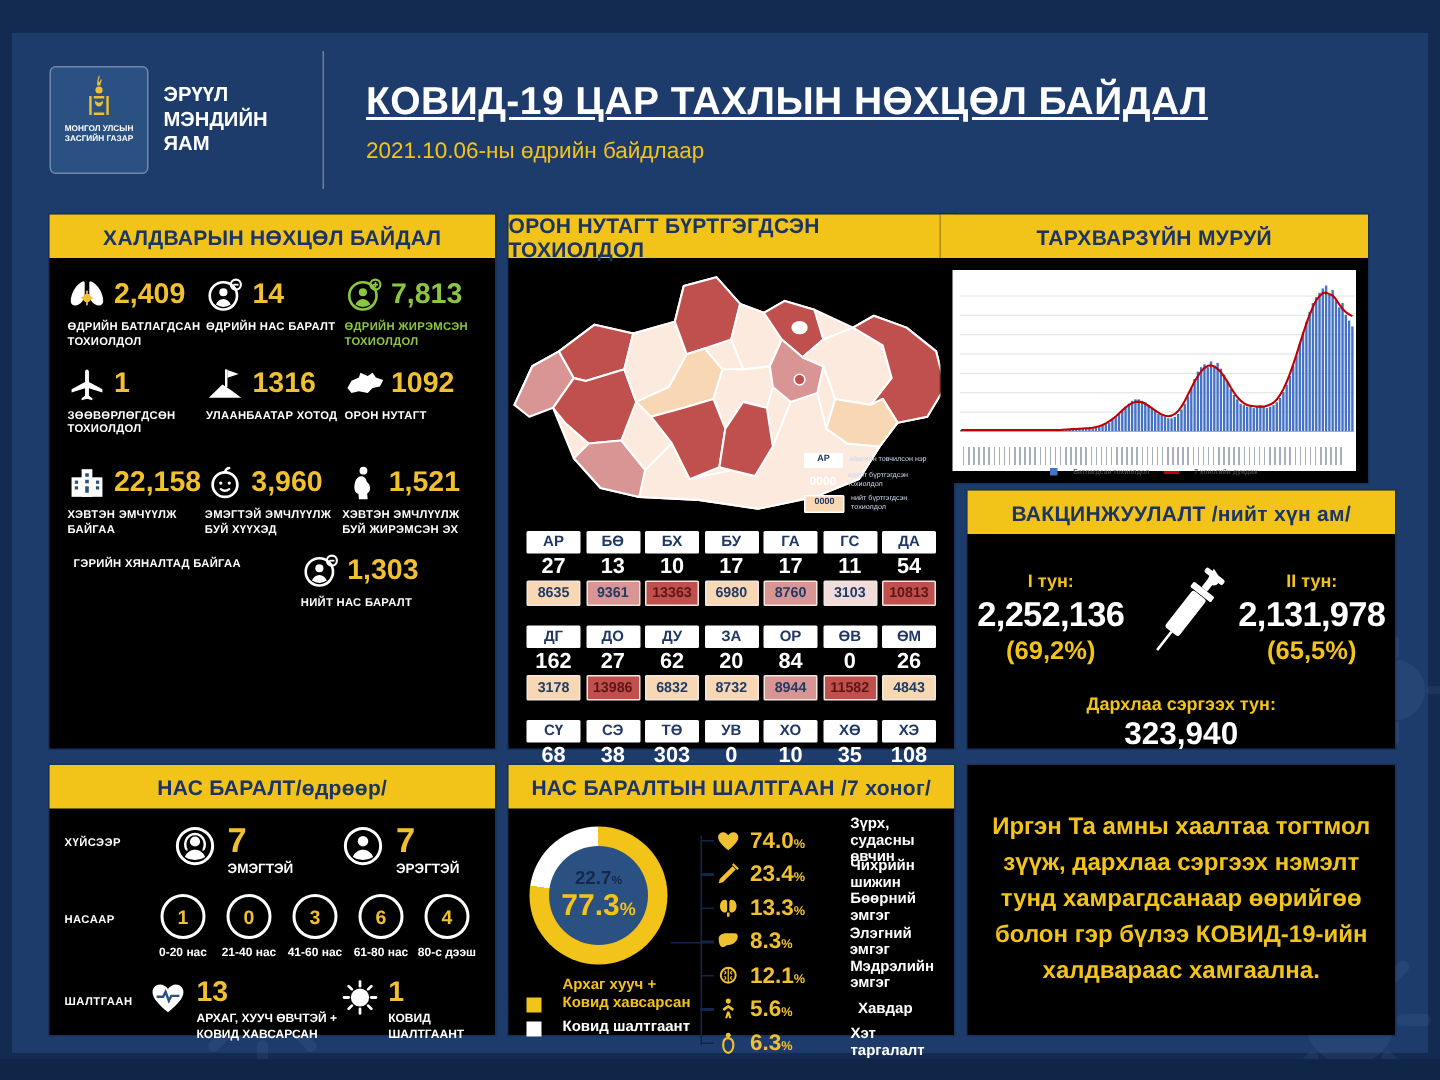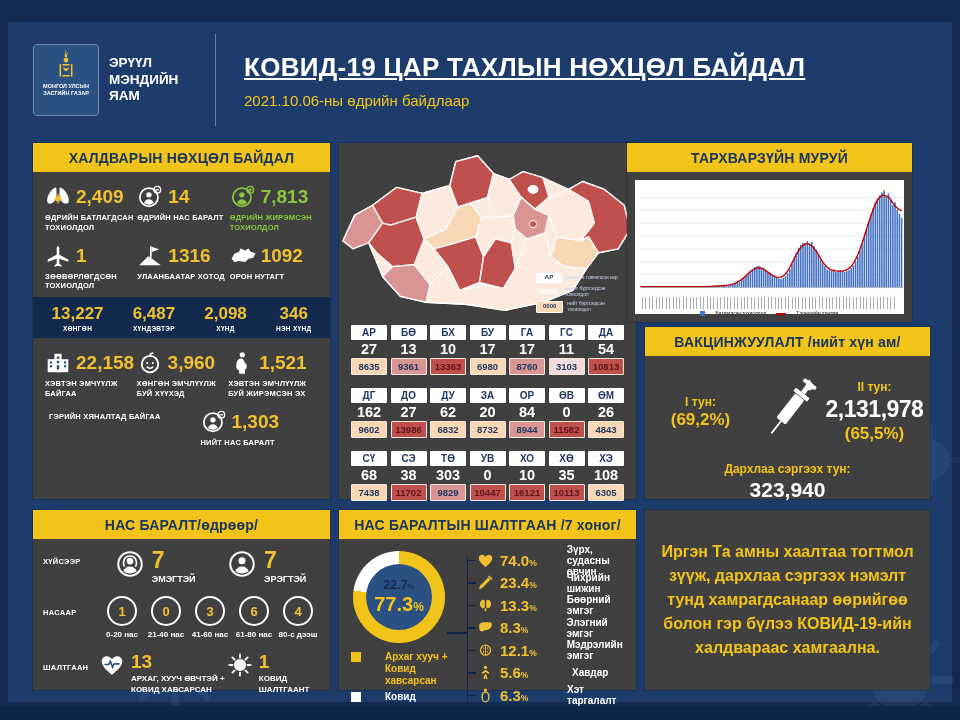--- a/index.html
+++ b/index.html
@@ -11,21 +11,21 @@
   .hdr{position:absolute;left:33px;top:30px;right:30px;height:100px;display:flex;align-items:center;}
   .logo{width:66px;height:72px;background:#2B5183;border:1px solid #6f86ad;border-radius:4px;
         display:flex;flex-direction:column;align-items:center;justify-content:flex-start;padding-top:5px;box-sizing:border-box;}
   .logo .caption{font-size:5.5px;font-weight:bold;color:#fff;text-align:center;line-height:1.35;margin-top:3px;}
   .ministry{width:92px;margin-left:10px;color:#fff;font-weight:bold;font-size:13.5px;line-height:1.25;}
   .hdr-div{width:1px;height:92px;background:rgba(255,255,255,.35);margin:0 28px 0 14px;}
   .titles{flex:1;}
   .title{color:#fff;font-weight:bold;font-size:26px;letter-spacing:.3px;text-decoration:underline;}
   .date{color:#F2C319;font-size:15px;margin-top:9px;}
   
-  .panel{position:absolute;background:#404040;box-shadow:0 0 0 1px rgba(0,0,0,.15);}
+  .panel{position:absolute;background:#000000;box-shadow:0 0 0 1px rgba(0,0,0,.15);}
   .phead{height:29px;background:#F2C319;color:#1A3563;font-weight:bold;font-size:14px;
          display:flex;align-items:center;justify-content:center;letter-spacing:.2px;}
   
   #p-infection{left:33px;top:143px;width:297px;height:356px;display:flex;flex-direction:column;}
   .stats{display:grid;grid-template-columns:1fr 1fr 1fr;padding:12px 10px 6px 12px;row-gap:10px;column-gap:2px;}
   .stat .top{display:flex;align-items:center;gap:5px;}
   .stat .val{font-size:19px;font-weight:bold;color:#F0C030;}
   .stat .lbl{font-size:7.5px;font-weight:bold;color:#fff;line-height:1.3;margin-top:3px;letter-spacing:.2px;}
   .stat.green .val,.stat.green .lbl{color:#8CC63F;}
   .stat.green .icn{color:#8CC63F;}
@@ -100,21 +100,21 @@
   .cbody{display:flex;padding:10px 8px 0 12px;}
   .cleft{width:118px;position:relative;}
   .donut{width:92px;height:92px;border-radius:50%;position:relative;margin:2px 0 0 2px;}
   .donut .hole{position:absolute;inset:13px;background:#2B5183;border-radius:50%;
                display:flex;flex-direction:column;align-items:center;justify-content:center;}
   .hole .p1{font-size:12.5px;font-weight:bold;color:#14294E;}
   .hole .p1 .pc{font-size:8px;}
   .hole .p2{font-size:20px;font-weight:bold;color:#F2C319;margin-top:1px;}
   .hole .p2 .pc{font-size:12px;}
   .dleg{margin-top:8px;}
-  .dlegrow{display:flex;gap:24px;align-items:flex-start;margin-top:4px;}
+  .dlegrow{display:flex;gap:14px;align-items:flex-end;margin-top:4px;}
   .dlegsw{width:10px;height:10px;flex:none;margin-top:1px;}
   .dlegtx{font-size:10px;font-weight:bold;line-height:1.2;}
   .dlegrow.y .dlegsw{background:#F2C319;} .dlegrow.y .dlegtx{color:#F2C319;}
   .dlegrow.w .dlegsw{background:#fff;} .dlegrow.w .dlegtx{color:#fff;}
   .cright{flex:1;position:relative;padding-left:16px;}
   .bracket{position:absolute;left:6px;top:8px;bottom:10px;width:1.5px;background:#10264a;}
   .donut-link{position:absolute;left:-14px;top:50%;width:20px;height:1.5px;background:#10264a;}
   .crow{display:flex;align-items:center;gap:6px;height:22.5px;position:relative;}
   .crow::before{content:"";position:absolute;left:-10px;width:9px;height:1.5px;background:#10264a;}
   .crow .icn{color:#F0C030;} .crow .icn svg{width:17px;height:17px;}
@@ -273,38 +273,20 @@
             <span class="icn">
               <svg viewBox="0 0 24 24">
                 <path d="M1.5 14.5l2.5-4.5 4.5-2 1-3 4.5 2 3-2 2 3 4.5 1.5-2 4-4.5 1-3 3-5.5-1-4.5 1z" fill="currentColor"></path>
               </svg>
             </span>
             <div class="val">1092</div>
           </div>
           <div class="lbl">ОРОН НУТАГТ</div>
         </div>
       </div>
-    <div class="severity" id="severity">
-        <div class="sev">
-          <div class="val">13,227</div>
-          <div class="lbl">ХӨНГӨН</div>
-        </div>
-        <div class="sev">
-          <div class="val">6,487</div>
-          <div class="lbl">ХҮНДЭВТЭР</div>
-        </div>
-        <div class="sev">
-          <div class="val">2,098</div>
-          <div class="lbl">ХҮНД</div>
-        </div>
-        <div class="sev">
-          <div class="val">346</div>
-          <div class="lbl">НЭН ХҮНД</div>
-        </div>
-      </div>
     <div class="hosp">
       <div class="hrow r1" id="hosp-r1">
           <div class="stat" style="width: 33.3%;">
             <div class="top">
               <span class="icn">
                 <svg viewBox="0 0 24 24">
                   <rect x="2.5" y="8.5" width="19" height="12" fill="currentColor"></rect>
                   <rect x="8.7" y="3.5" width="6.6" height="17" fill="currentColor"></rect>
                   <g fill="#2B5183">
                     <rect x="4.5" y="10.5" width="2" height="2"></rect>
@@ -327,21 +309,21 @@
                 <svg viewBox="0 0 24 24">
                   <circle cx="12" cy="13" r="7.6" fill="none" stroke="currentColor" stroke-width="1.7"></circle>
                   <path d="M12 5.4c.2-1.6 1.2-2.4 2.6-2.6" fill="none" stroke="currentColor" stroke-width="1.5" stroke-linecap="round"></path>
                   <circle cx="9.4" cy="12" r="1" fill="currentColor"></circle>
                   <circle cx="14.6" cy="12" r="1" fill="currentColor"></circle>
                   <path d="M9.4 15.8c1.7 1.3 3.5 1.3 5.2 0" fill="none" stroke="currentColor" stroke-width="1.4" stroke-linecap="round"></path>
                 </svg>
               </span>
               <div class="val">3,960</div>
             </div>
-            <div class="lbl">ХӨНГӨН ЭМЧЛҮҮЛЖ БУЙ ХҮҮХЭД</div>
+            <div class="lbl">ЭМЭГТЭЙ ЭМЧЛҮҮЛЖ БУЙ ХҮҮХЭД</div>
           </div>
           <div class="stat" style="width: 33.3%;">
             <div class="top">
               <span class="icn">
                 <svg viewBox="0 0 24 24">
                   <circle cx="13.2" cy="4.4" r="2.4" fill="currentColor"></circle>
                   <path d="M11.8 7.8c2 0 3.2 1.6 3.4 3.4.9.7 2.1 1.9 2.1 3.9 0 1.5-.7 2.7-1.8 3.4l.3 3.5h-5.4l-.3-3.3c-1.7-.5-2.5-2-2.5-3.8 0-4.4 1.9-7.1 4.2-7.1z" fill="currentColor"></path>
                 </svg>
               </span>
               <div class="val">1,521</div>
@@ -366,20 +348,21 @@
               </span>
               <div class="val">1,303</div>
             </div>
             <div class="lbl">НИЙТ НАС БАРАЛТ</div>
           </div>
         </div>
     </div>
   </div>
 
   <div class="panel" id="p-region">
+    <div class="phead">ОРОН НУТАГТ БҮРТГЭГДСЭН ТОХИОЛДОЛ</div>
     <div class="mapwrap">
       <svg width="297" height="176" viewBox="0 0 300 172">
         <g stroke="#ffffff" stroke-width="1.4" stroke-linejoin="round">
           <path d="M4,96 L16,70 34,60 58,42 84,48 112,40 118,16 140,10 156,28 172,34 186,26 206,32 232,44 246,36 268,44 288,60 294,84 282,104 262,108 250,124 236,146 206,158 168,166 128,160 88,158 62,152 44,132 30,98 Z" fill="#FBEADD"></path>
           <polygon points="88,158 92,140 110,122 122,146 150,140 166,144 178,124 190,94 208,88 214,112 228,122 250,124 236,146 206,158 168,166 128,160" fill="#FBEADD"></polygon>
           <polygon points="138,92 144,72 158,72 176,70 178,84 174,98 158,94 146,112" fill="#FBEADD"></polygon>
           <polygon points="4,96 16,70 34,60 44,78 30,98 14,104" fill="#D99594"></polygon>
           <polygon points="34,60 58,42 84,48 78,72 52,80 44,78" fill="#C0504D"></polygon>
           <polygon points="44,78 52,80 78,72 86,94 76,120 54,122 38,108 30,98" fill="#C0504D"></polygon>
           <polygon points="54,122 76,120 92,140 88,158 62,152 44,132" fill="#D99594"></polygon>
@@ -448,21 +431,21 @@
           <div class="tile">
             <div class="code">ДА</div>
             <div class="daily">54</div>
             <div class="total r">10813</div>
           </div>
         </div>
         <div class="rrow">
           <div class="tile">
             <div class="code">ДГ</div>
             <div class="daily">162</div>
-            <div class="total t">9602</div>
+            <div class="total t">3178</div>
           </div>
           <div class="tile">
             <div class="code">ДО</div>
             <div class="daily">27</div>
             <div class="total r">13986</div>
           </div>
           <div class="tile">
             <div class="code">ДУ</div>
             <div class="daily">62</div>
             <div class="total t">6832</div>
@@ -670,20 +653,21 @@
         <span class="t">7 хоногийн дундаж</span>
       </div>
     </div>
   </div>
 
   <div class="panel" id="p-vacc">
     <div class="phead">ВАКЦИНЖУУЛАЛТ /нийт хүн ам/</div>
     <div class="doses">
       <div class="dose">
         <div class="dl">I тун:</div>
+        <div class="dn">2,252,136</div>
         <div class="dp">(69,2%)</div>
       </div>
       <svg width="58" height="84" viewBox="0 0 60 84">
         <g transform="rotate(38 30 42)" fill="#ffffff">
           <rect x="24" y="22" width="12" height="32" rx="2"></rect>
           <rect x="21" y="17" width="18" height="4.5" rx="1"></rect>
           <rect x="27.5" y="6" width="5" height="11" rx="1"></rect>
           <rect x="22" y="3.5" width="16" height="4" rx="1.5"></rect>
           <rect x="29.2" y="54" width="1.8" height="16"></rect>
           <g opacity=".85">

